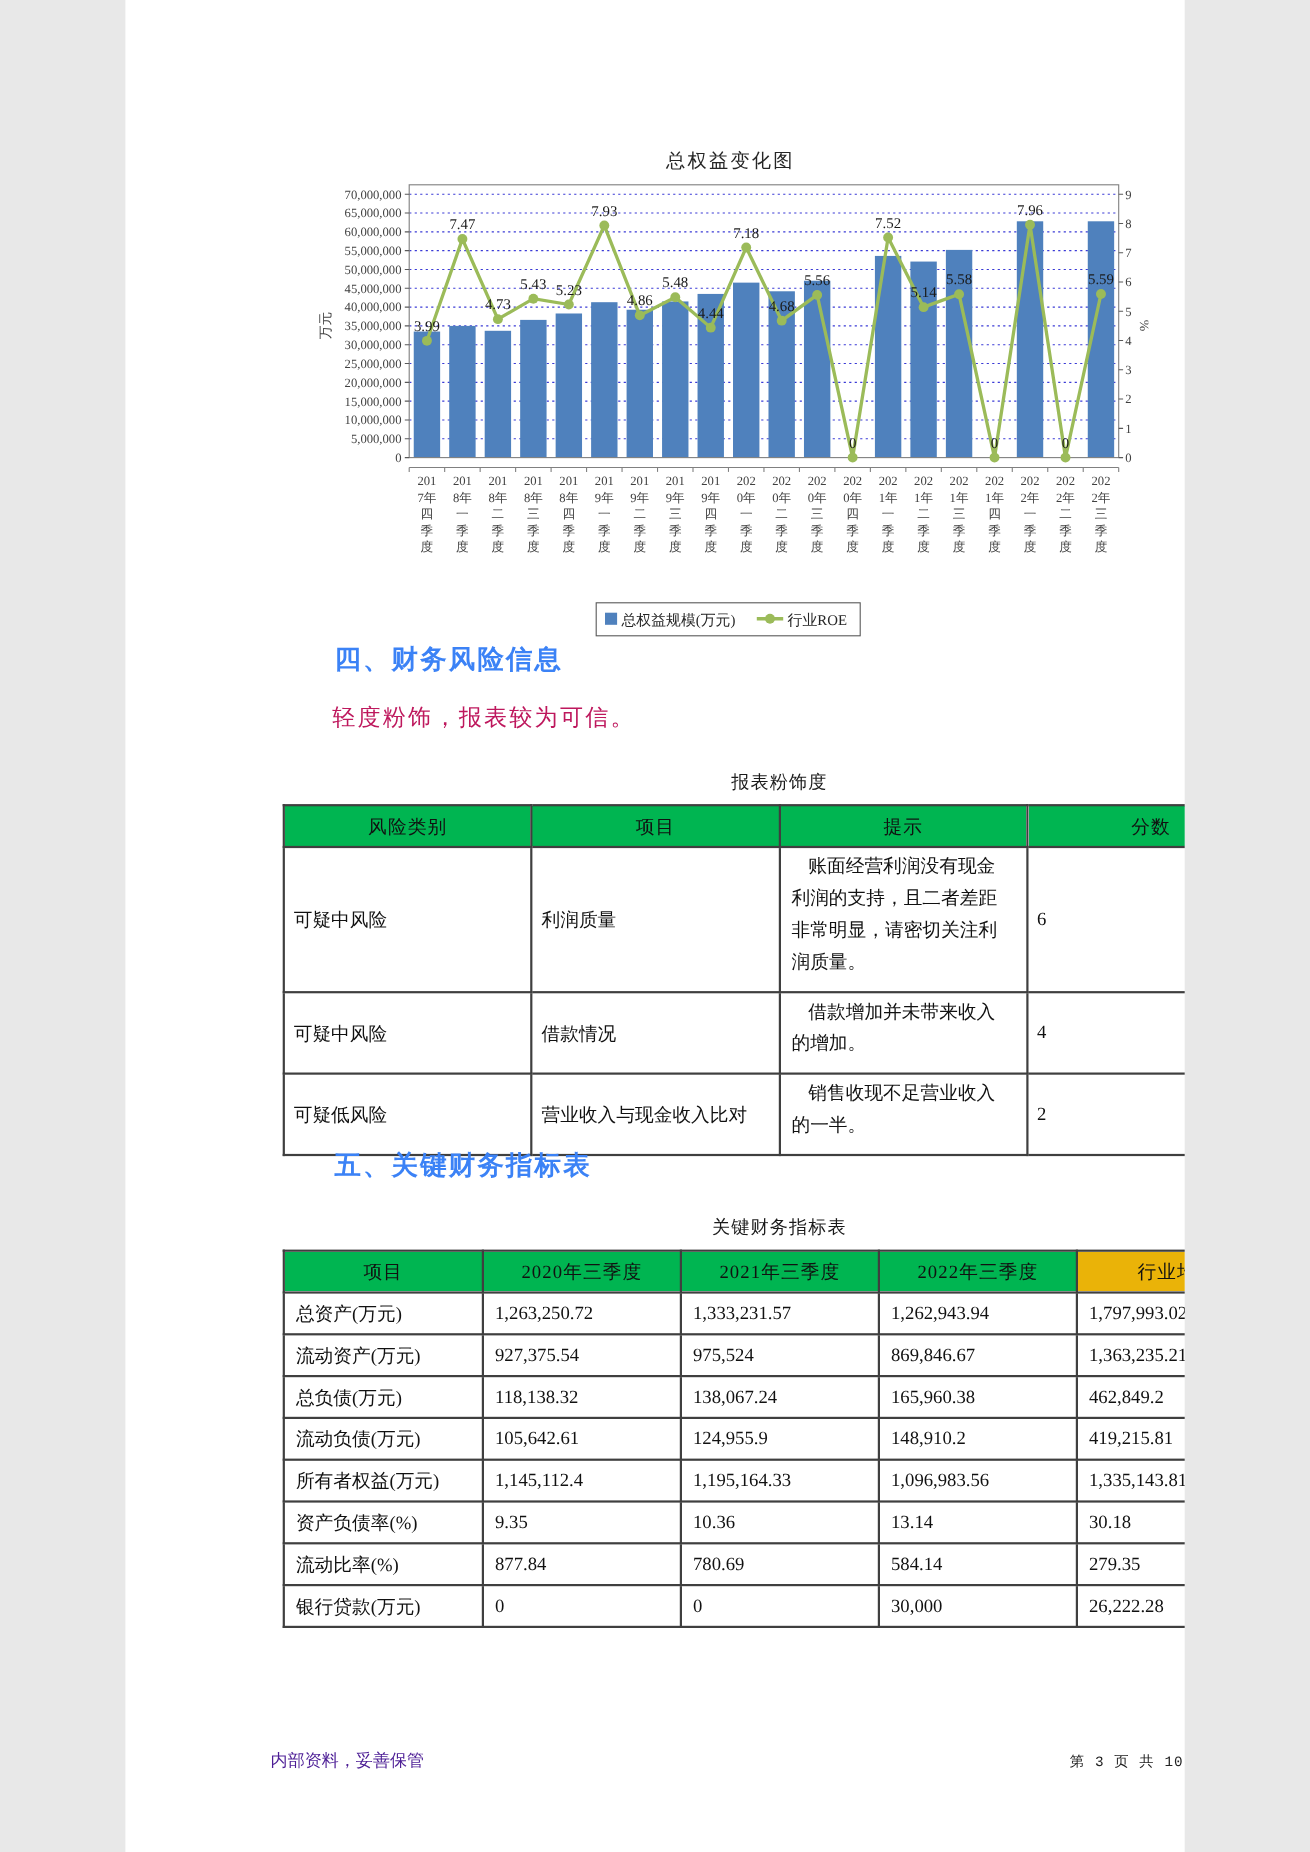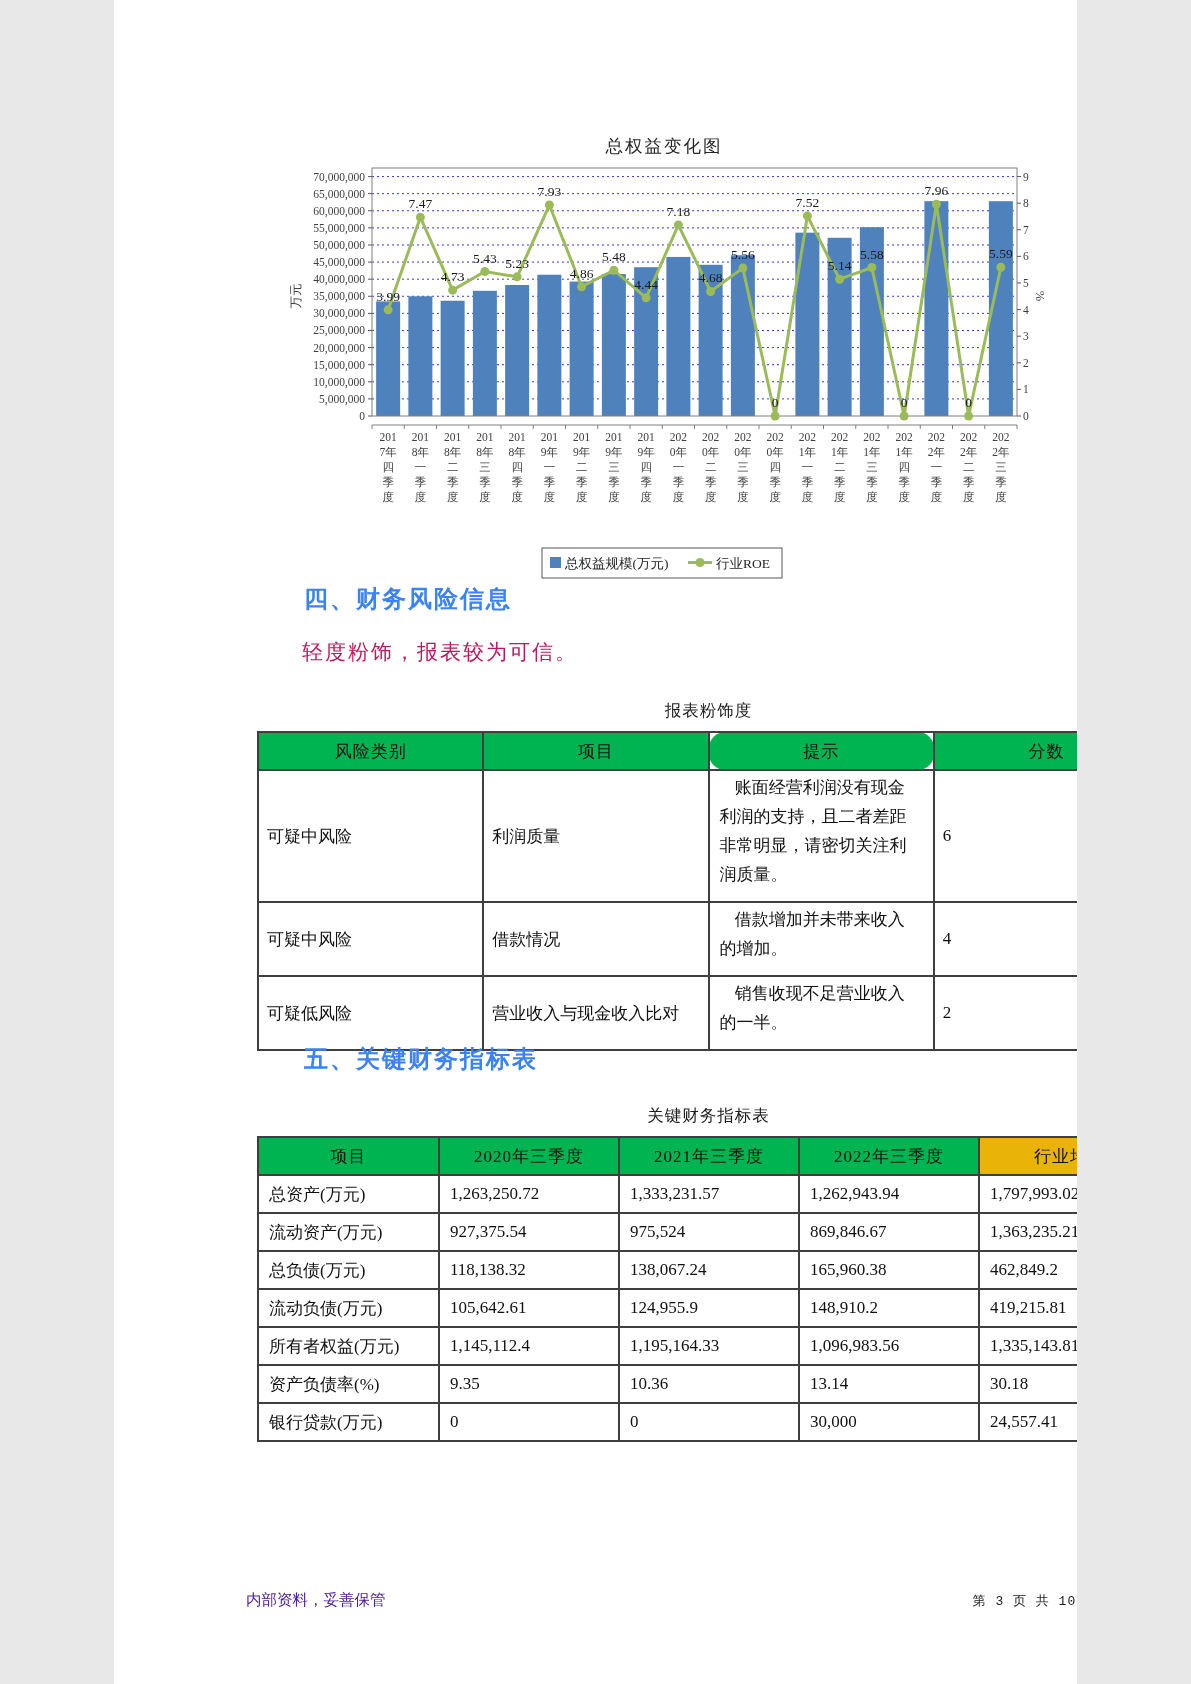--- a/index.html
+++ b/index.html
@@ -263,21 +263,21 @@
 
   <div class="body-par">轻度粉饰，报表较为可信。</div>
 
   <div class="tbl-wrap" id="risk-wrap">
     <div class="tbl-title">报表粉饰度</div>
     <table id="risk-table">
       <thead>
           <tr>
             <th style="background: rgb(0, 181, 81);">风险类别</th>
             <th style="background: rgb(0, 181, 81);">项目</th>
-            <th style="background: rgb(0, 181, 81); border-radius: 16px;">提示</th>
+            <th style="background: rgb(0, 181, 81);">提示</th>
             <th style="background: rgb(0, 181, 81);">分数</th>
           </tr>
         </thead>
       <tbody>
           <tr>
             <td>可疑中风险</td>
             <td>利润质量</td>
             <td class="hint">账面经营利润没有现金利润的支持，且二者差距非常明显，请密切关注利润质量。</td>
             <td>6</td>
           </tr>
@@ -355,25 +355,32 @@
             <td>1,335,143.81</td>
           </tr>
           <tr>
             <td>资产负债率(%)</td>
             <td>9.35</td>
             <td>10.36</td>
             <td>13.14</td>
             <td>30.18</td>
           </tr>
           <tr>
+            <td>流动比率(%)</td>
+            <td>877.84</td>
+            <td>780.69</td>
+            <td>584.14</td>
+            <td>279.35</td>
+          </tr>
+          <tr>
             <td>银行贷款(万元)</td>
             <td>0</td>
             <td>0</td>
             <td>30,000</td>
-            <td>24,557.41</td>
+            <td>26,222.28</td>
           </tr>
         </tbody>
     </table>
   </div>
 
   <div class="footer-left">内部资料，妥善保管</div>
   <div class="footer-right">第 3 页  共 10 页</div>
 </div>
 
 </body></html>

